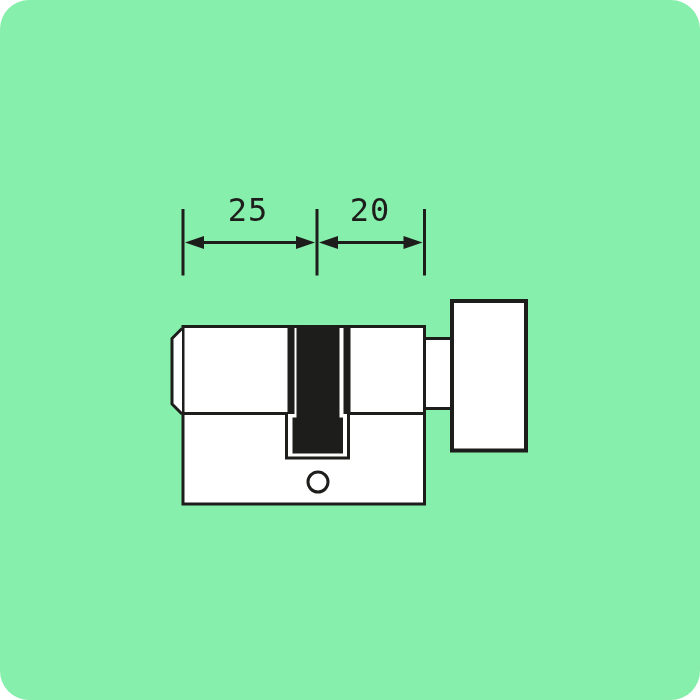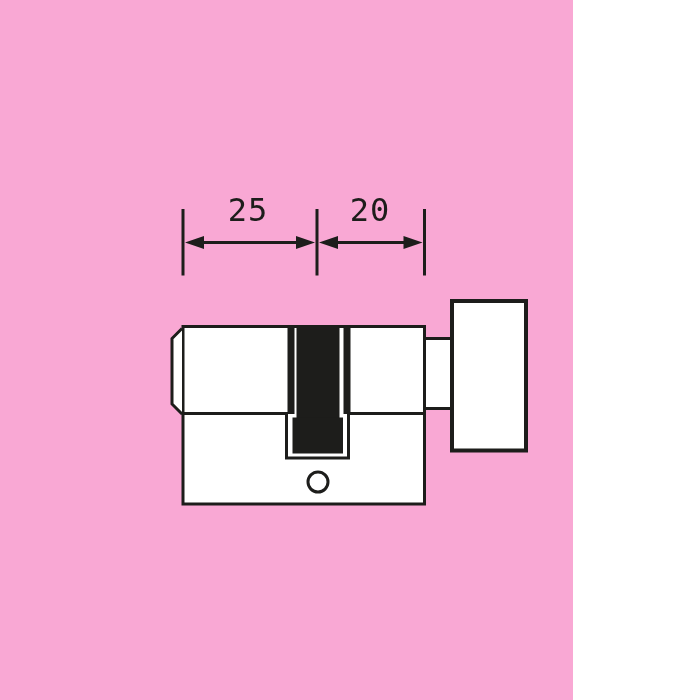--- a/index.html
+++ b/index.html
@@ -5,24 +5,25 @@
   html, body {
     margin: 0;
     padding: 0;
     background: #ffffff;
     width: 700px;
     height: 700px;
     font-family: "DejaVu Sans Mono", monospace;
   }
   .canvas {
     position: relative;
-    width: 573px;
+    width: 700px;
     height: 700px;
-    background: #f9a8d4;
+    background: #86efac;
     overflow: hidden;
+    border-radius: 29px;
   }
   svg text.dim-label {
     font-family: "DejaVu Sans Mono", monospace;
     font-size: 32px;
     letter-spacing: 1px;
     fill: #1d1d1b;
   }
 </style>
 </head>
 <body>

